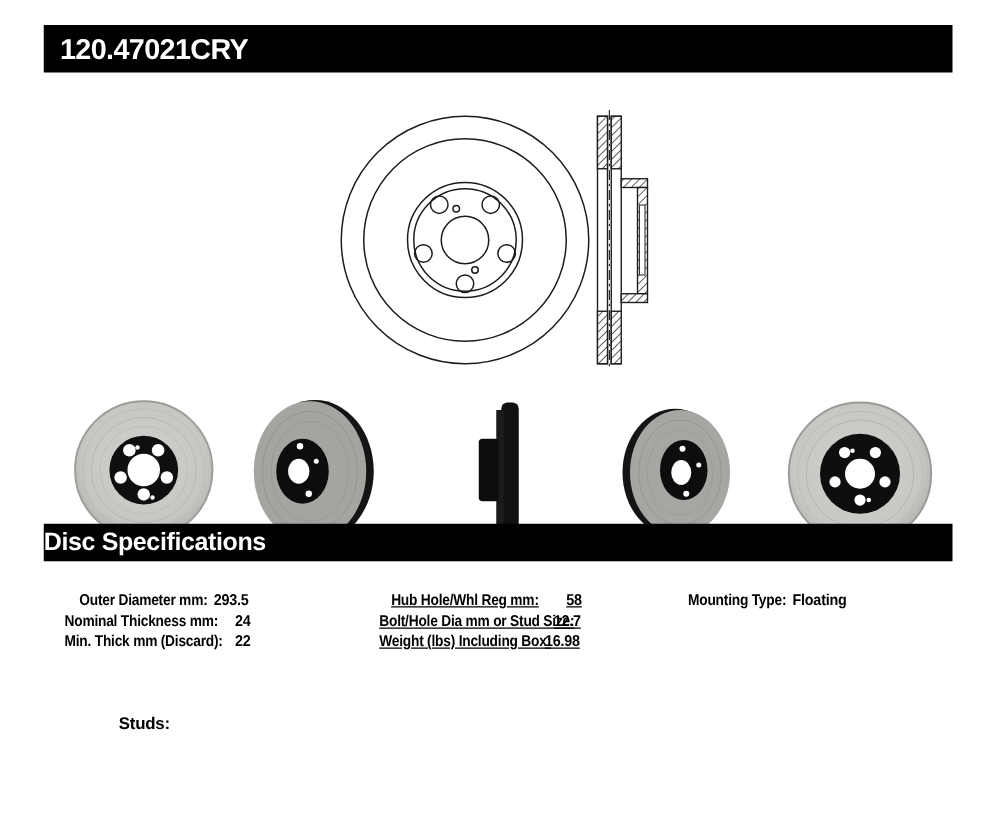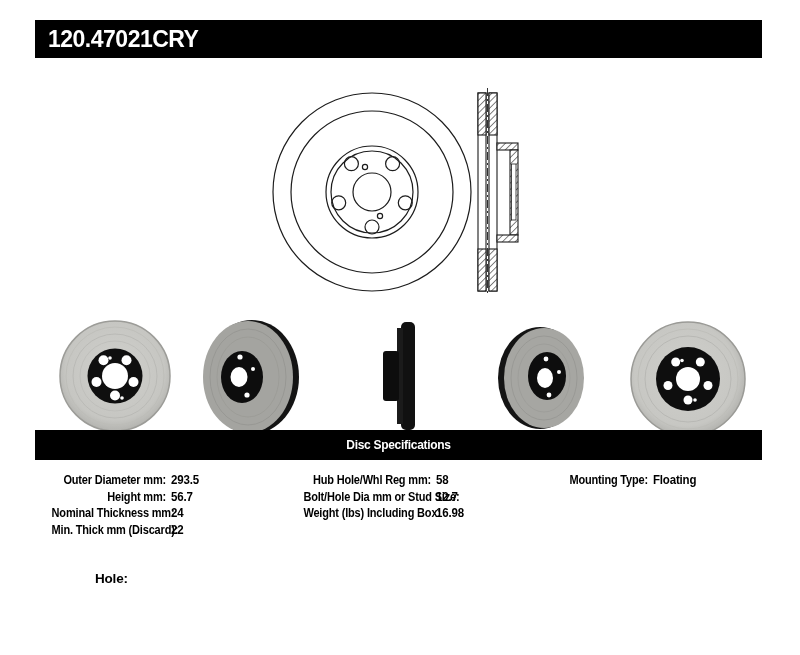--- a/index.html
+++ b/index.html
@@ -17,40 +17,40 @@
     box-sizing:border-box;
     display:flex;align-items:center;
   }
   .header-bar{
     top:20px;height:38px;
     justify-content:space-between;
     padding:0 13px;
     font-size:23px;font-weight:bold;letter-spacing:-0.5px;
   }
   .spec-bar{
-    top:430px;height:30px;
-    justify-content:center;
-    font-size:12px;font-weight:bold;letter-spacing:-0.3px;
+    top:419px;height:30px;
+    justify-content:flex-start;
+    font-size:20px;font-weight:bold;letter-spacing:-0.3px;
   }
   .drawing{position:absolute;left:265px;top:84px;}
   .photo{position:absolute;}
   .p1{left:57px;top:318px;}
   .p2{left:198px;top:318px;}
   .p3{left:380px;top:320px;}
   .p4{left:496px;top:324px;}
   .p5{left:629px;top:320px;}
   .spec-col{
     position:absolute;top:472px;
     font-size:12.5px;font-weight:bold;line-height:16.5px;
     letter-spacing:-0.2px;white-space:nowrap;
   }
   .spec-col1{left:36px;}
-  .spec-col2{left:286px;}
-  .spec-col3{left:538px;}
-  .spec-row{display:flex;align-items:baseline;}
+  .spec-col2{left:286px;text-decoration:underline;}
+  .spec-col3{left:519px;}
+  .spec-row{display:flex;align-items:baseline;justify-content:space-between;}
   .spec-lbl{
     flex:0 0 auto;text-align:right;
     transform:scaleX(0.88);transform-origin:100% 50%;
   }
   .spec-col1 .spec-lbl{width:130px;}
   .spec-col2 .spec-lbl{width:145px;}
   .spec-col3 .spec-lbl{width:110px;}
   .spec-val{margin-left:5px;transform:scaleX(0.92);transform-origin:0 50%;}
   .note{
     position:absolute;left:95px;top:571px;
@@ -189,24 +189,20 @@
   <div class="bar spec-bar">
     <span>Disc Specifications</span>
   </div>
 
   <div class="spec-col spec-col1">
     <div class="spec-row">
       <span class="spec-lbl">Outer Diameter mm:</span>
       <span class="spec-val">293.5</span>
     </div>
     <div class="spec-row">
-      <span class="spec-lbl">Height mm:</span>
-      <span class="spec-val">56.7</span>
-    </div>
-    <div class="spec-row">
       <span class="spec-lbl">Nominal Thickness mm:</span>
       <span class="spec-val">24</span>
     </div>
     <div class="spec-row">
       <span class="spec-lbl">Min. Thick mm (Discard):</span>
       <span class="spec-val">22</span>
     </div>
   </div>
 
   <div class="spec-col spec-col2">
@@ -224,15 +220,15 @@
     </div>
   </div>
 
   <div class="spec-col spec-col3">
     <div class="spec-row">
       <span class="spec-lbl">Mounting Type:</span>
       <span class="spec-val">Floating</span>
     </div>
   </div>
 
-  <div class="note">Hole:</div>
+  <div class="note">Studs:</div>
 
 </div>
 
 </body></html>

